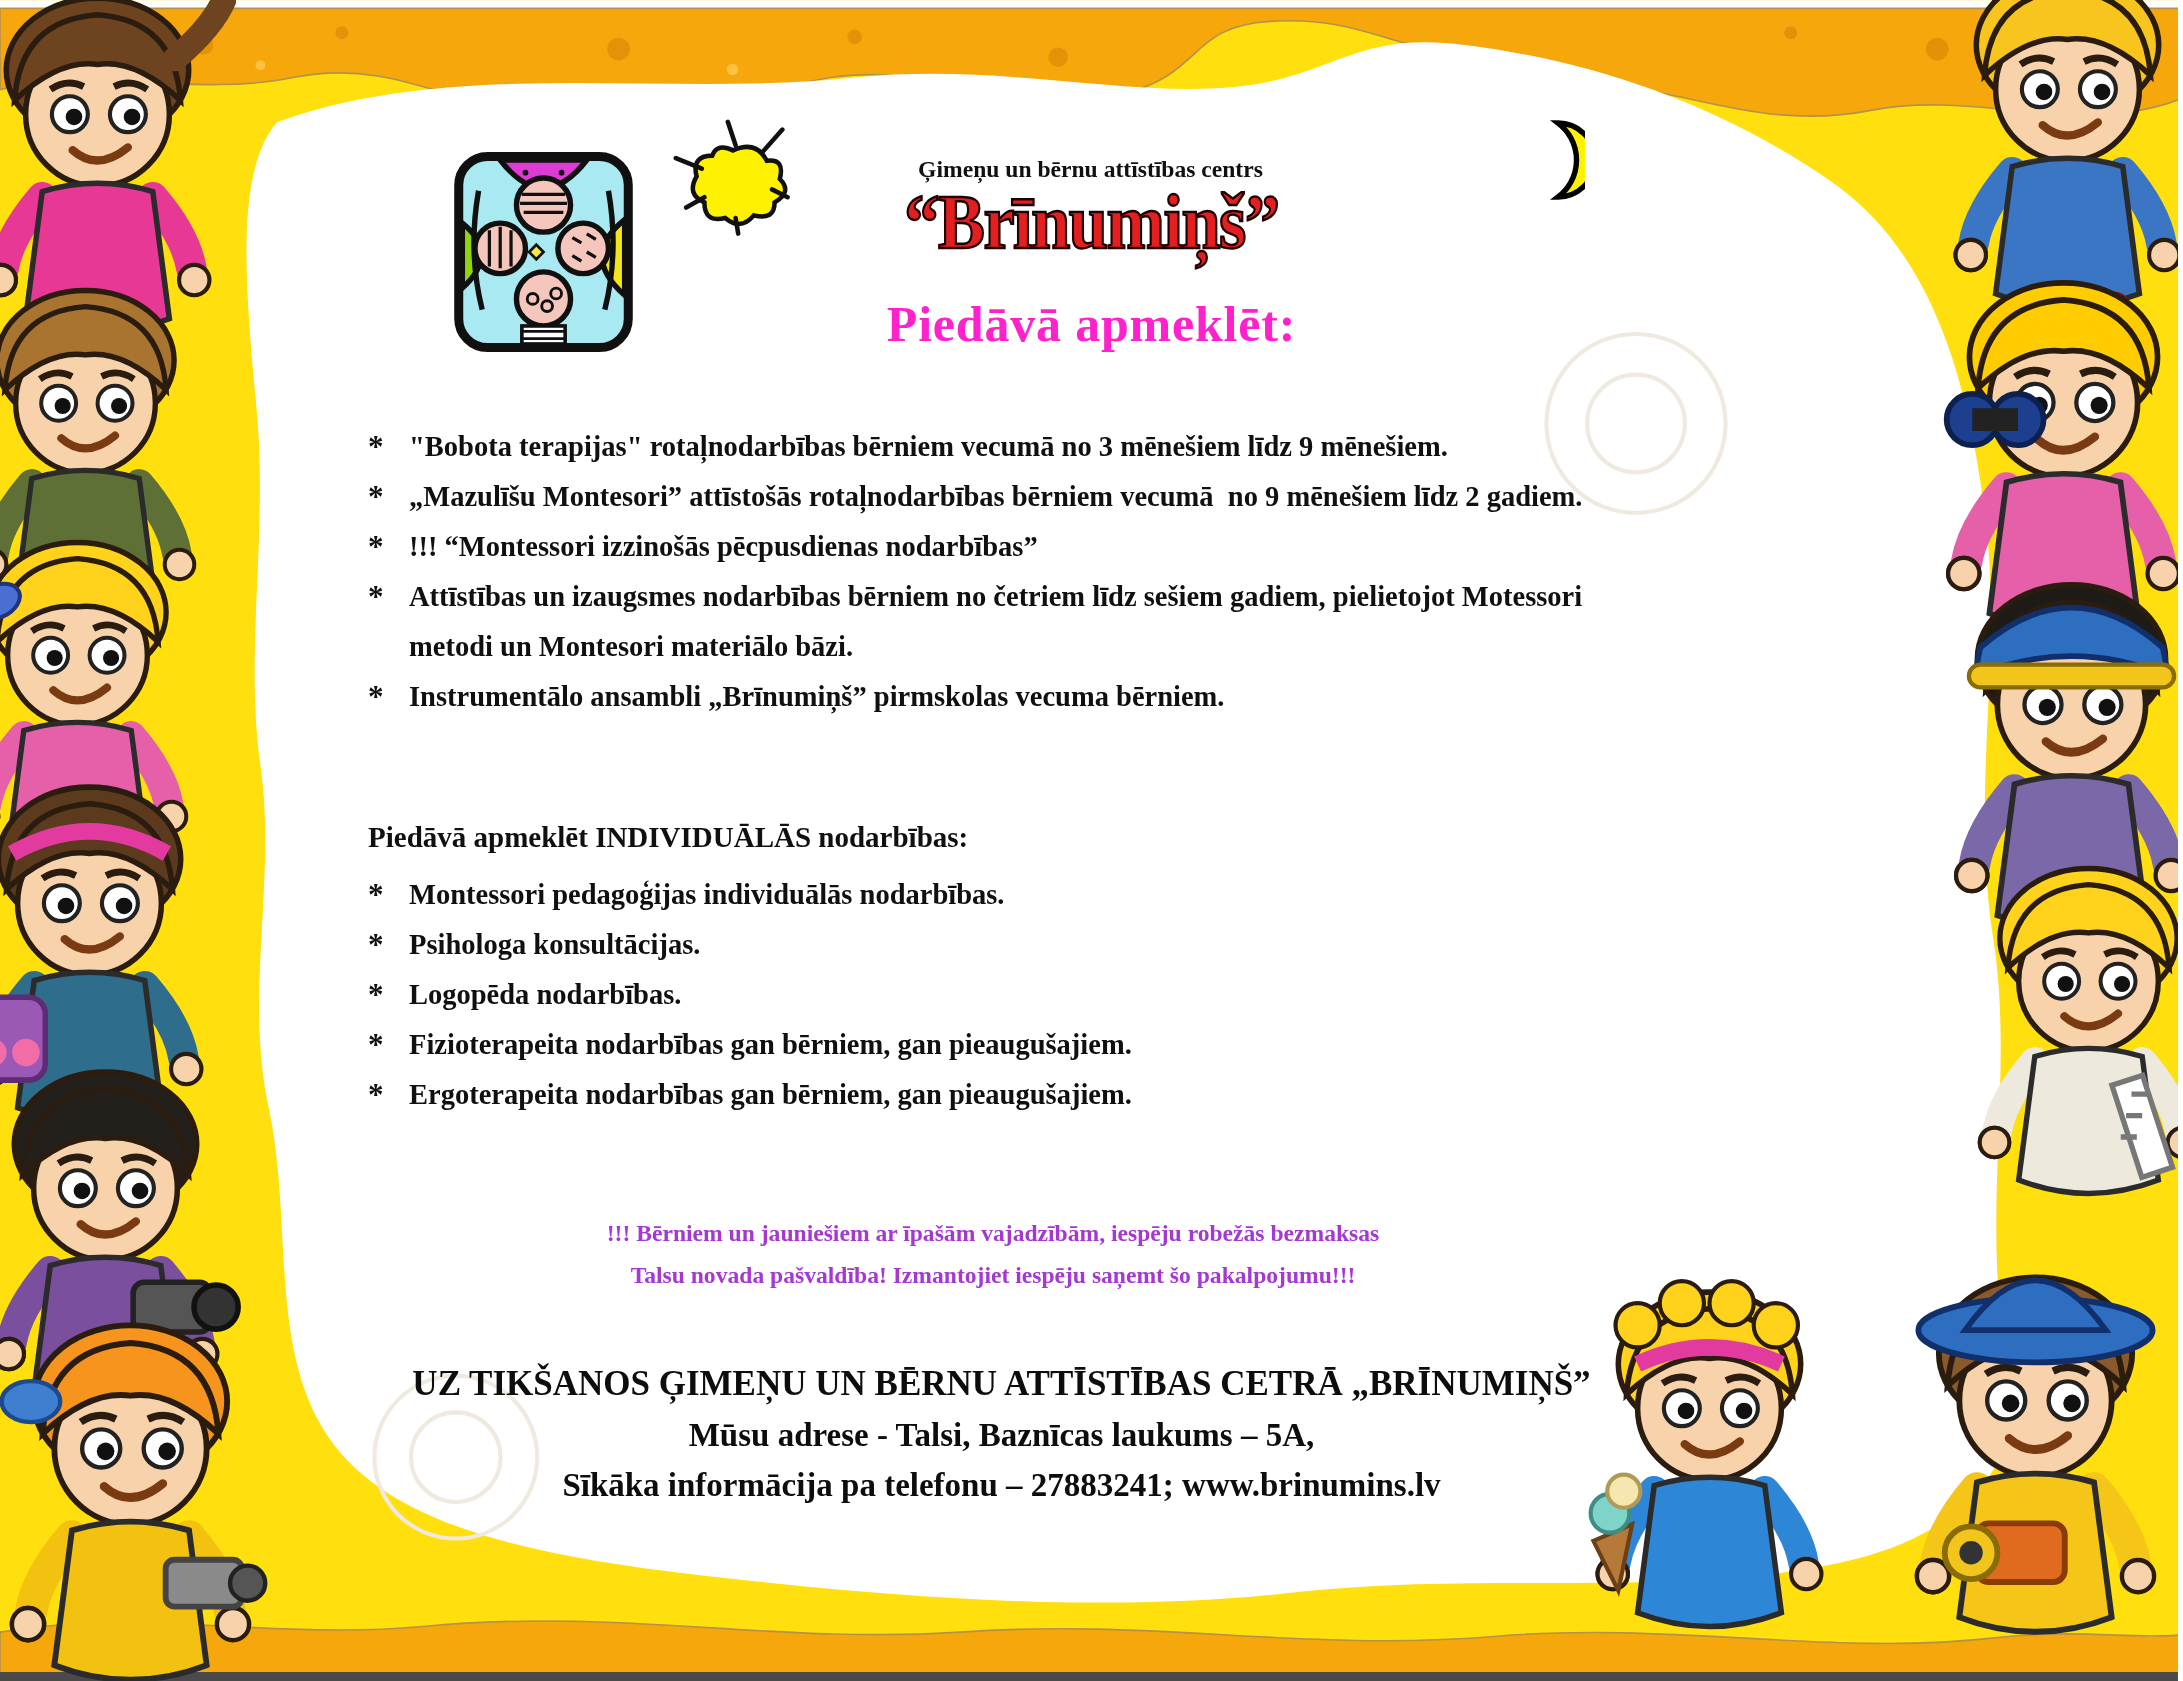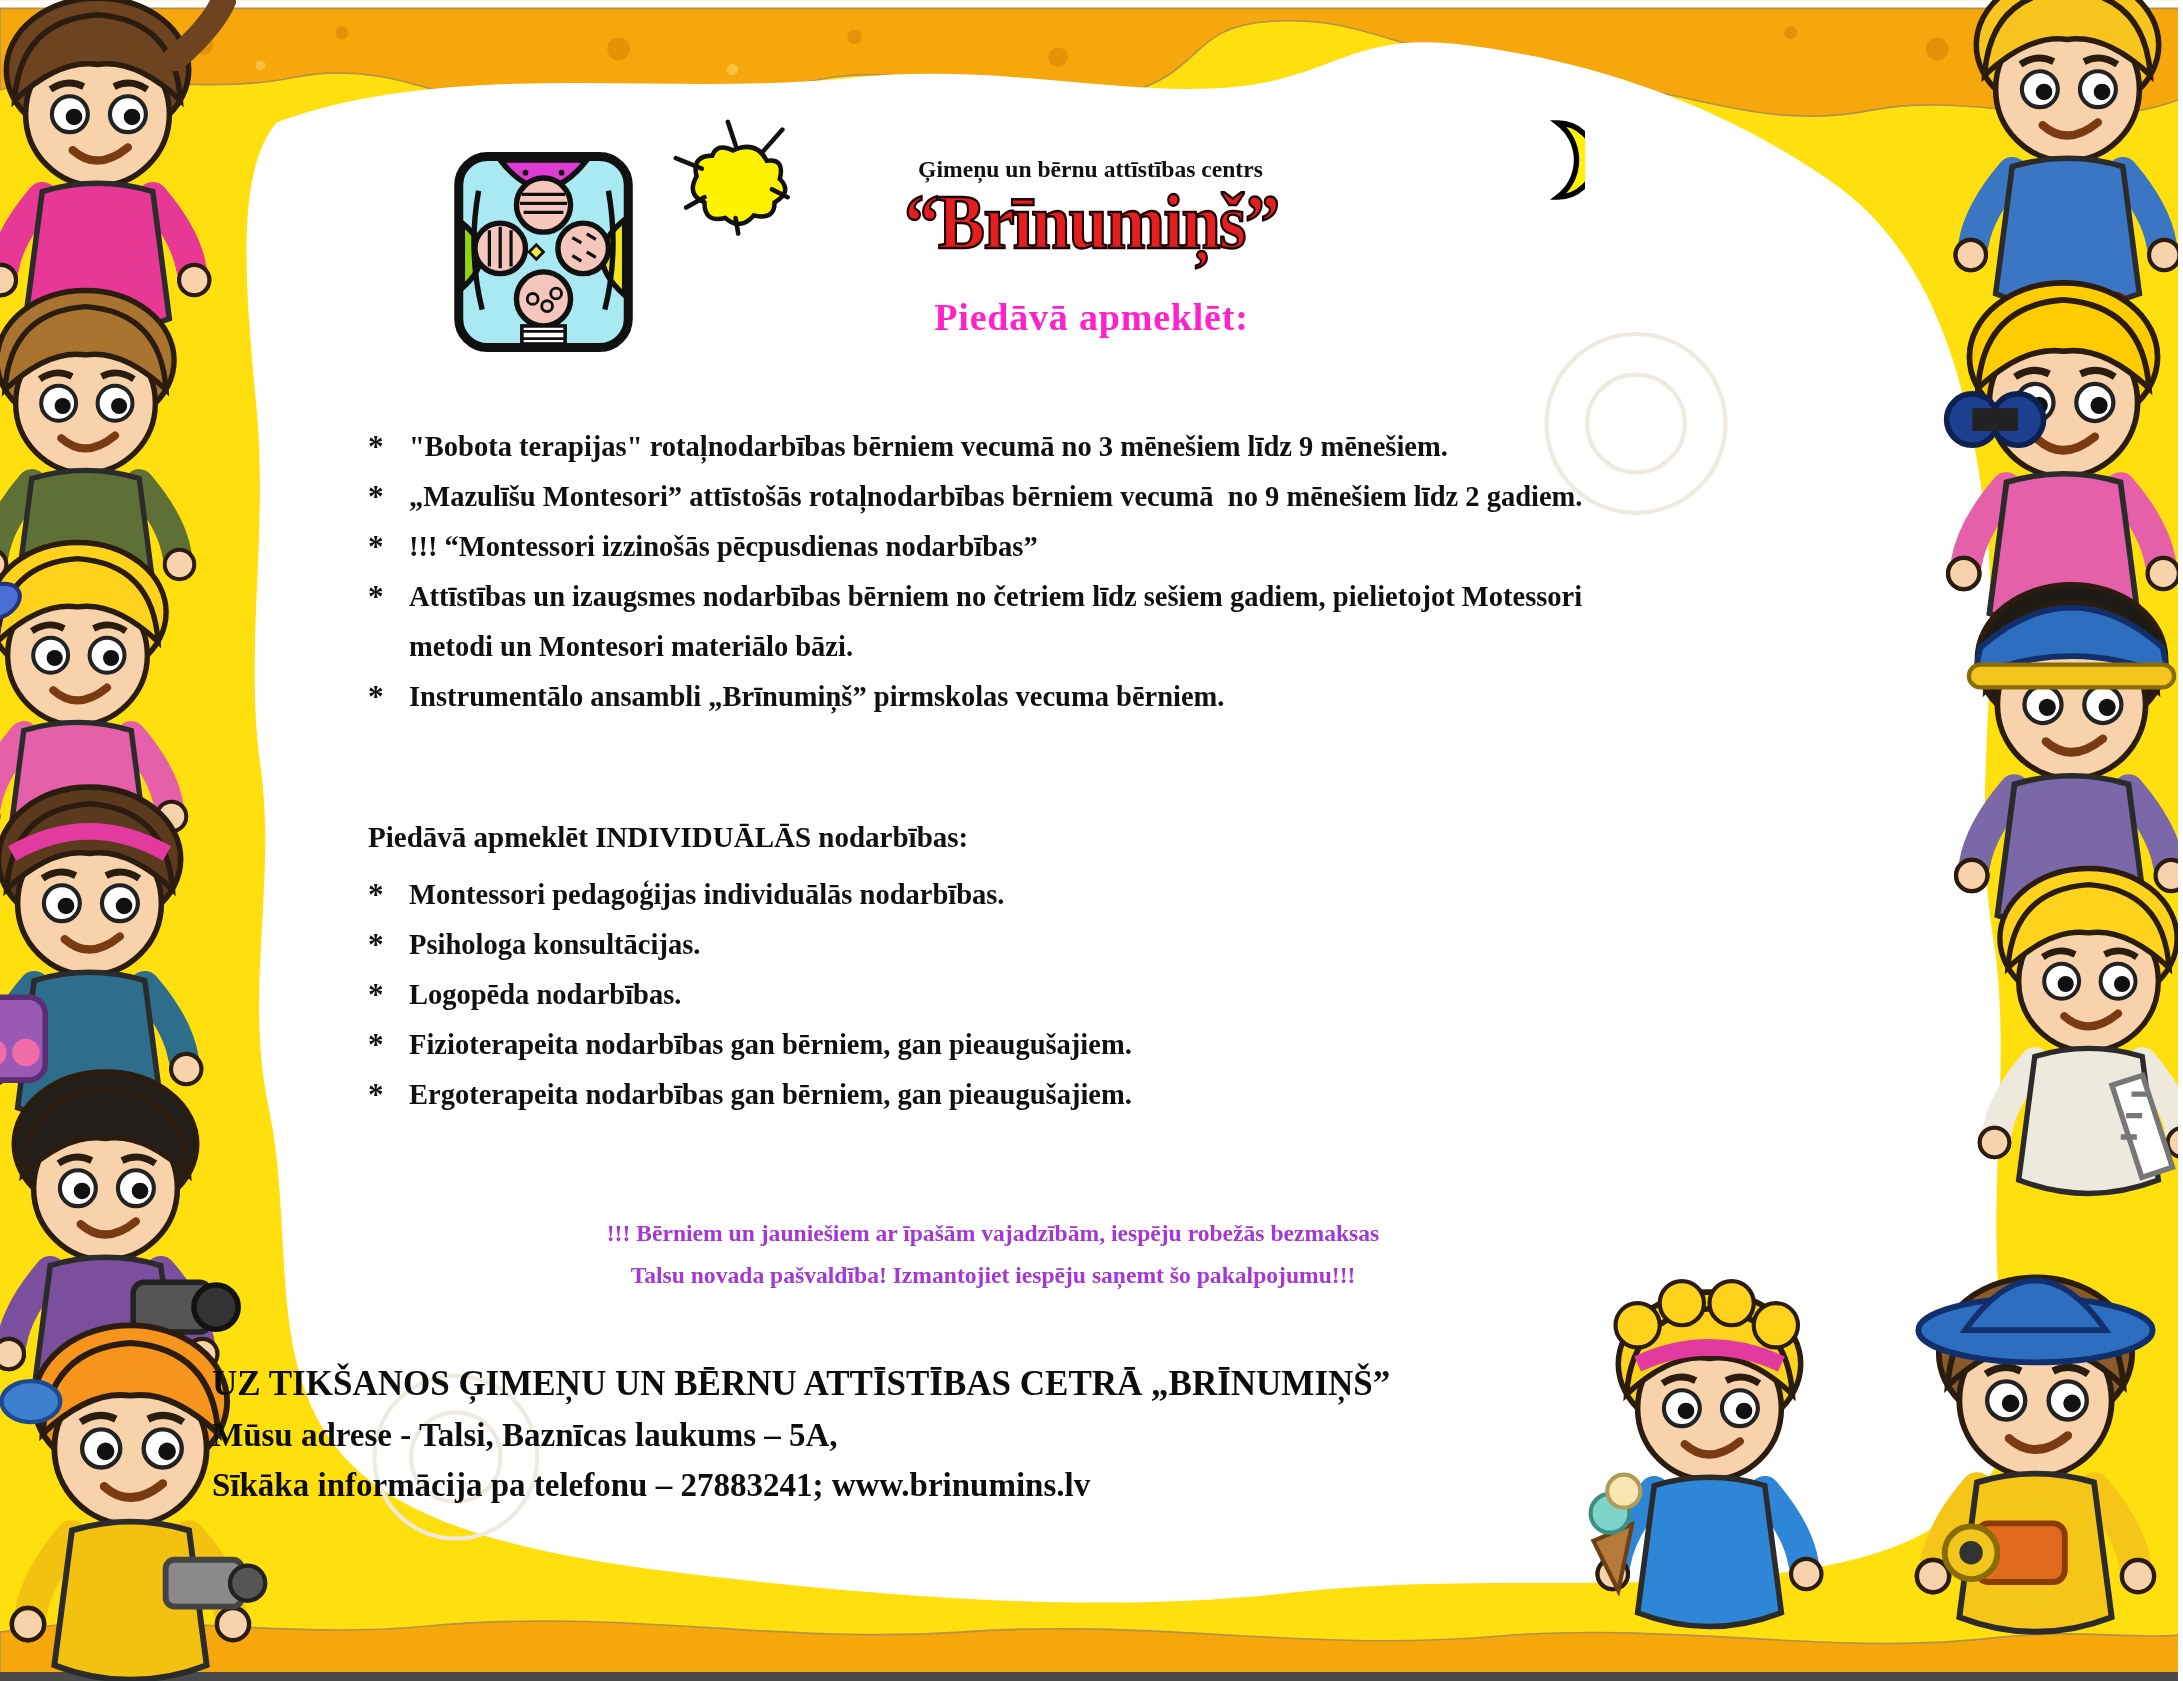--- a/index.html
+++ b/index.html
@@ -17,41 +17,41 @@
     font-size:23.6px;font-weight:700;color:#111;letter-spacing:0px;
   }
   .brand{
     position:absolute;left:725px;top:177px;width:733px;text-align:center;
     font-size:78px;font-weight:800;color:#E41F1F;
     -webkit-text-stroke:2.4px #1c0202;
     transform:scaleX(.9);letter-spacing:-1.6px;
   }
   .subtitle{
     position:absolute;left:725px;top:295px;width:733px;text-align:center;
-    font-size:38px;font-weight:800;color:#FF22CC;letter-spacing:0.8px;
+    font-size:50px;font-weight:800;color:#FF22CC;letter-spacing:0.8px;
   }
   .offers{position:absolute;left:368px;top:422px;width:1506px;}
   .offers .row,.individual .row{
     display:flex;align-items:flex-start;
     font-size:28.5px;font-weight:700;color:#101010;line-height:50px;
     white-space:pre-wrap;
   }
   .offers .marker,.individual .marker{
     width:41px;flex:0 0 41px;font-size:31px;
   }
   .individual{position:absolute;left:368px;top:812px;width:1506px;}
   .individual .heading{
     font-size:29px;font-weight:700;color:#101010;line-height:50px;margin-bottom:8.1px;
   }
   .notice{
     position:absolute;left:350px;top:1212px;width:1286px;text-align:center;
     font-size:23.6px;font-weight:700;color:#A438D2;line-height:42px;
   }
   .footer{
-    position:absolute;left:212px;top:1358px;width:1547px;color:#0d0d0d;
+    position:absolute;left:228px;top:1358px;width:1547px;text-align:center;color:#0d0d0d;
   }
   .footer .f1{font-size:35px;font-weight:700;line-height:52px;}
   .footer .f2{font-size:33px;font-weight:700;line-height:50px;}
   .footer .f3{font-size:33px;font-weight:700;line-height:50px;}
 </style>
 </head>
 <body>
 
 <div class="canvas">
 

